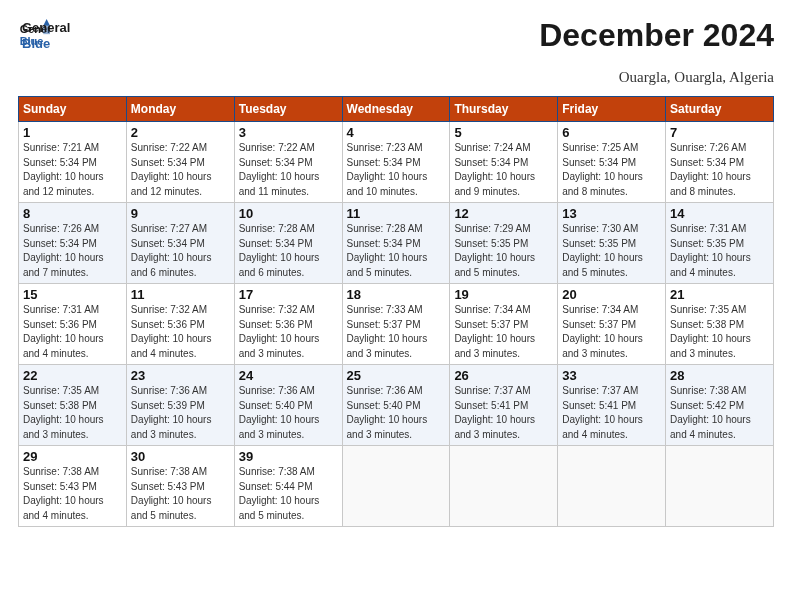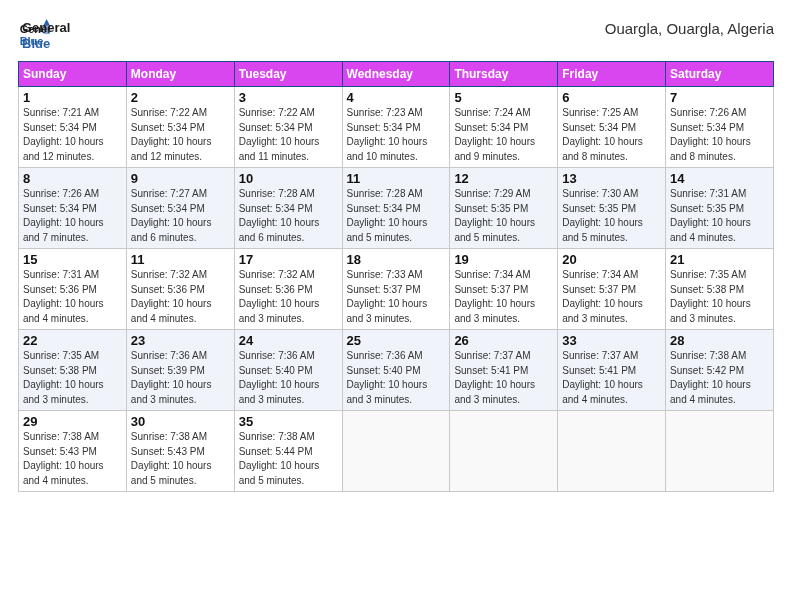--- a/index.html
+++ b/index.html
@@ -36,29 +36,30 @@
     }
     .month-title {
       font-size: 32px;
       font-weight: bold;
       color: #1a1a1a;
       line-height: 1.1;
     }
     .location-title {
       font-size: 15px;
       color: #333;
-      margin-top: 2px;
+      margin-top: 16px;
+      font-family: Liberation Serif, serif;
     }
     table {
       width: 100%;
       border-collapse: collapse;
       table-layout: fixed;
     }
     thead tr th {
-      background: #d946ef;
+      background: #c2410c;
       color: #fff;
       font-size: 12px;
       font-weight: bold;
       padding: 5px 4px;
       text-align: left;
       border: 1px solid #1a4a8a;
     }
     tbody tr td {
       vertical-align: top;
       border: 1px solid #c8c8c8;
@@ -101,20 +102,21 @@
         <text x="2" y="31" font-size="13" font-weight="bold" fill="#2962a8" font-family="Arial">Blue</text>
         <polygon points="30,8 38,8 34,0" fill="#2962a8"></polygon>
         <polygon points="30,8 38,8 38,18 30,18" fill="#2962a8" opacity="0.5"></polygon>
       </svg>
       <div style="display:flex;flex-direction:column;margin-left:-30px;margin-top:2px;">
         <span style="font-size:13px;font-weight:bold;color:#1a1a1a;line-height:1.2;">General</span>
         <span style="font-size:13px;font-weight:bold;color:#2962a8;line-height:1.2;">Blue</span>
       </div>
     </div>
     <div class="title-block">
+      <div class="month-title">December 2024</div>
       <div class="location-title">Ouargla, Ouargla, Algeria</div>
     </div>
   </div>
 
   <table>
     <thead>
       <tr>
         <th>Sunday</th>
         <th>Monday</th>
         <th>Tuesday</th>
@@ -157,21 +159,21 @@
           <td><span class="day-num">23</span><span class="day-info">Sunrise: 7:36 AM<br>Sunset: 5:39 PM<br>Daylight: 10 hours<br>and 3 minutes.</span></td>
           <td><span class="day-num">24</span><span class="day-info">Sunrise: 7:36 AM<br>Sunset: 5:40 PM<br>Daylight: 10 hours<br>and 3 minutes.</span></td>
           <td><span class="day-num">25</span><span class="day-info">Sunrise: 7:36 AM<br>Sunset: 5:40 PM<br>Daylight: 10 hours<br>and 3 minutes.</span></td>
           <td><span class="day-num">26</span><span class="day-info">Sunrise: 7:37 AM<br>Sunset: 5:41 PM<br>Daylight: 10 hours<br>and 3 minutes.</span></td>
           <td><span class="day-num">33</span><span class="day-info">Sunrise: 7:37 AM<br>Sunset: 5:41 PM<br>Daylight: 10 hours<br>and 4 minutes.</span></td>
           <td><span class="day-num">28</span><span class="day-info">Sunrise: 7:38 AM<br>Sunset: 5:42 PM<br>Daylight: 10 hours<br>and 4 minutes.</span></td>
         </tr>
         <tr class="last-row">
           <td><span class="day-num">29</span><span class="day-info">Sunrise: 7:38 AM<br>Sunset: 5:43 PM<br>Daylight: 10 hours<br>and 4 minutes.</span></td>
           <td><span class="day-num">30</span><span class="day-info">Sunrise: 7:38 AM<br>Sunset: 5:43 PM<br>Daylight: 10 hours<br>and 5 minutes.</span></td>
-          <td><span class="day-num">35</span><span class="day-info">Sunrise: 7:38 AM<br>Sunset: 5:44 PM<br>Daylight: 10 hours<br>and 5 minutes.</span></td>
+          <td><span class="day-num">39</span><span class="day-info">Sunrise: 7:38 AM<br>Sunset: 5:44 PM<br>Daylight: 10 hours<br>and 5 minutes.</span></td>
           <td class="empty-cell"></td>
           <td class="empty-cell"></td>
           <td class="empty-cell"></td>
           <td class="empty-cell"></td>
         </tr>
       </tbody>
   </table>
 </div>
 
 </body></html>

